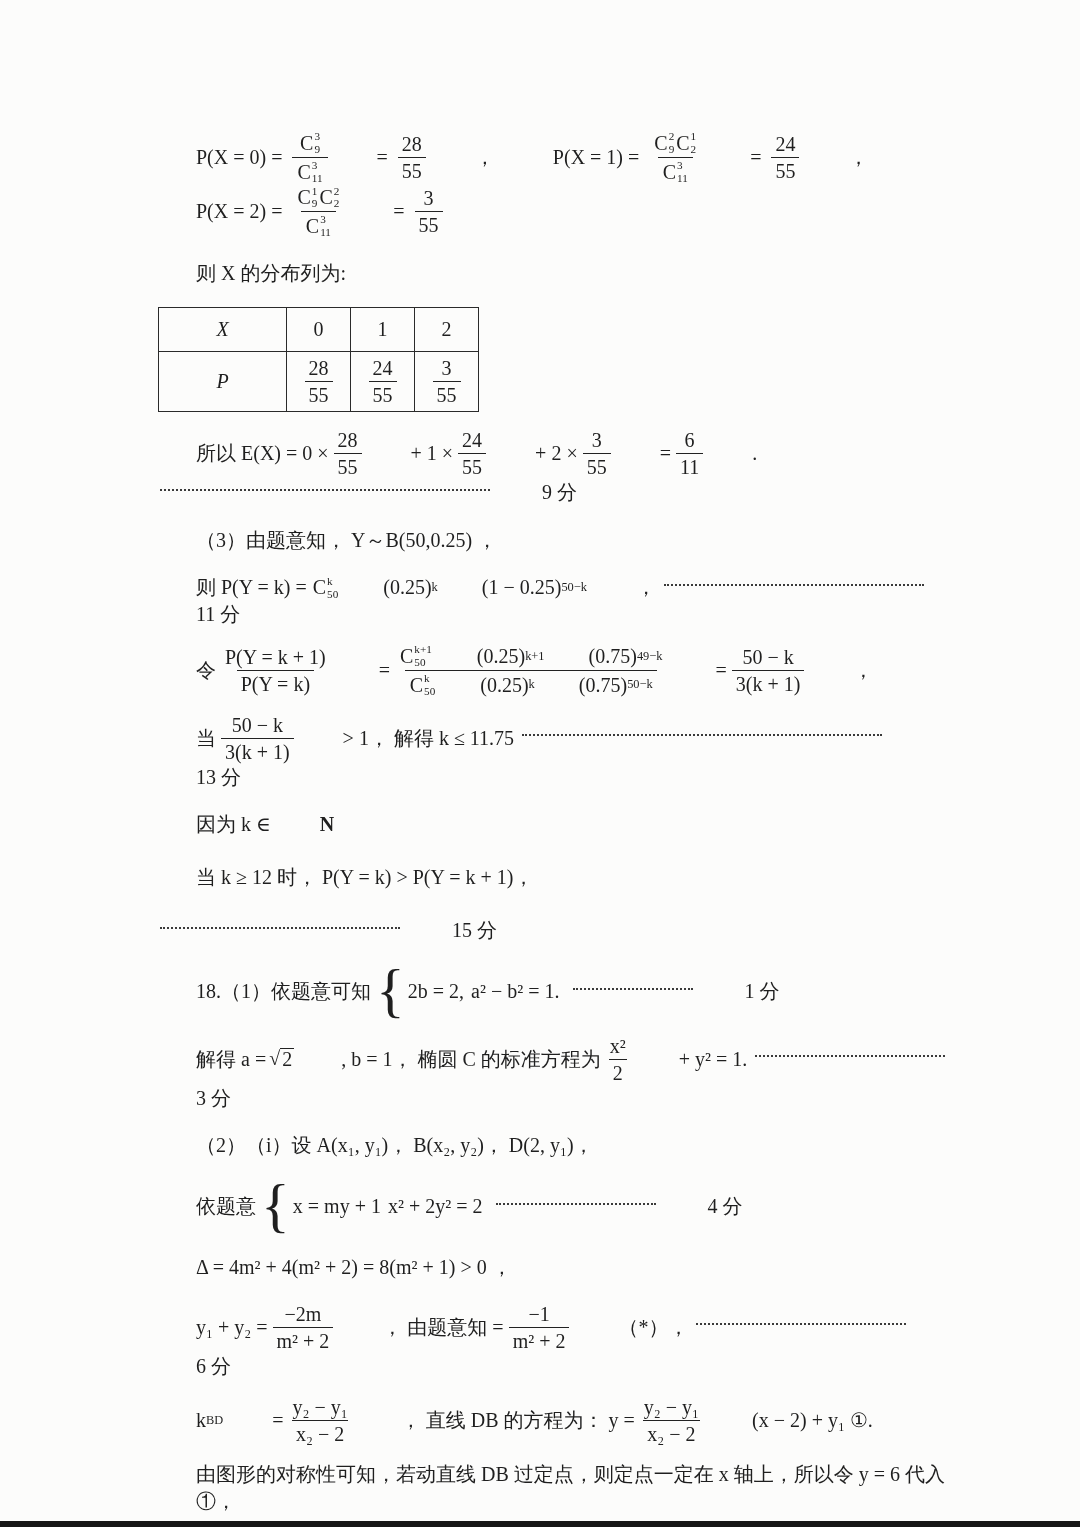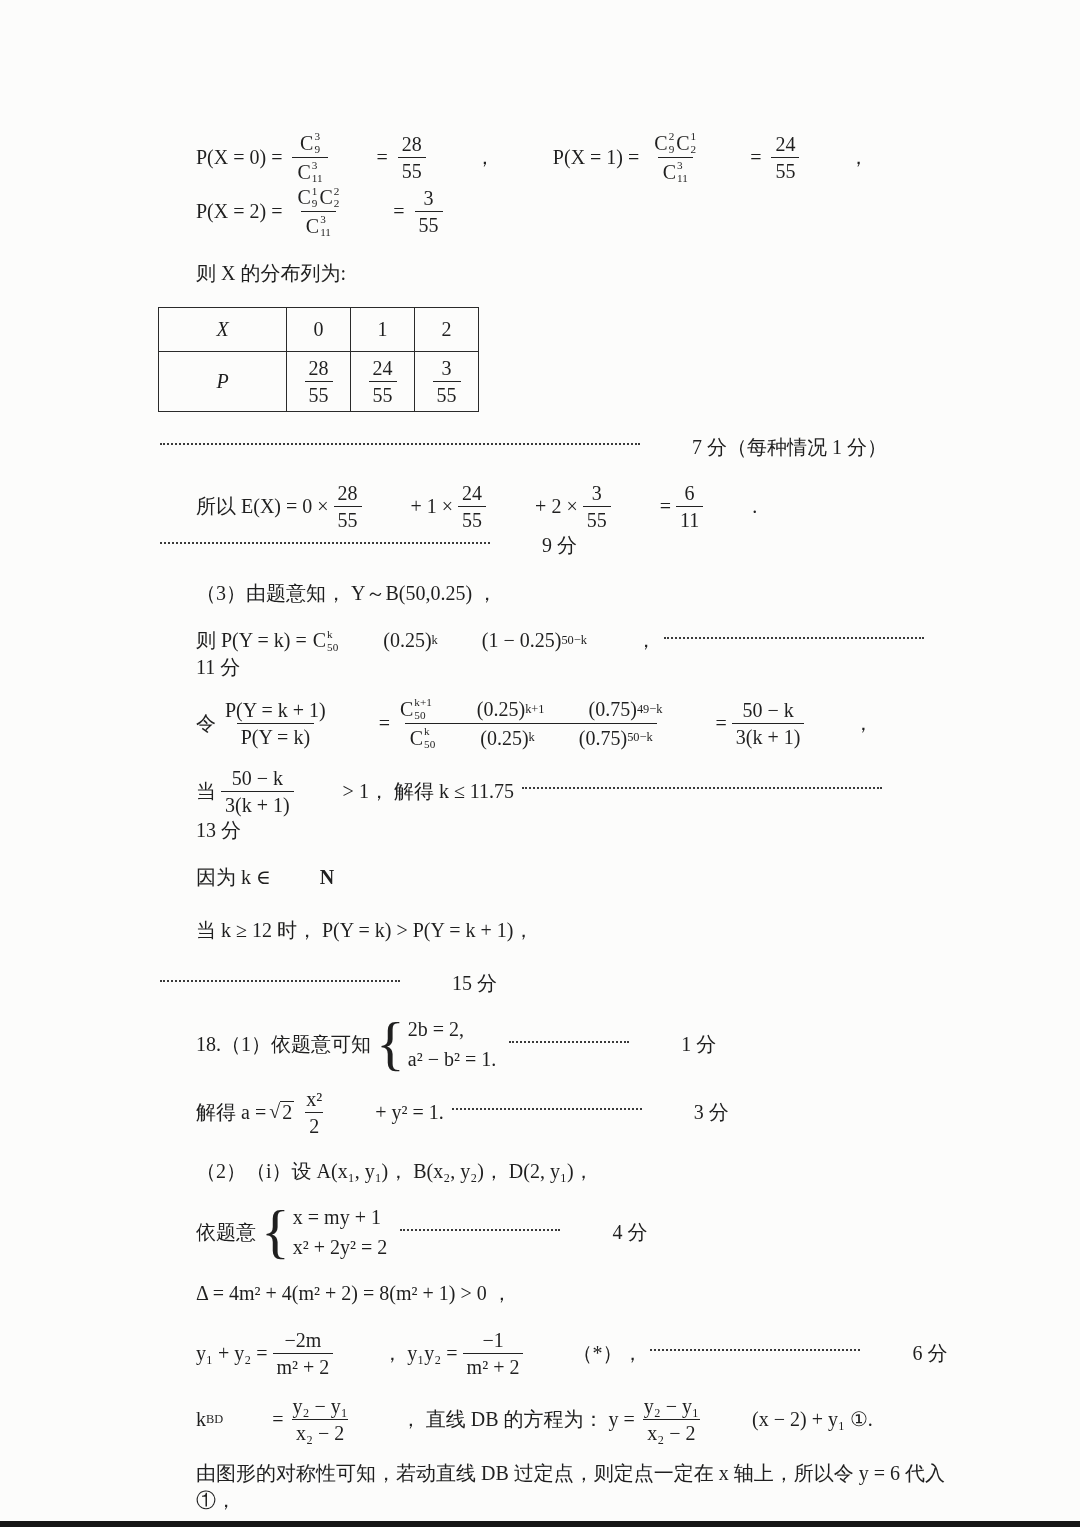--- a/index.html
+++ b/index.html
@@ -46,21 +46,21 @@
     margin-left: 1px;
   }
   .sys { display: inline-flex; align-items: center; margin: 0 5px; }
   .sys .brace {
     font-size: 3.0em;
     font-weight: 300;
     line-height: 0.9;
     margin-right: 3px;
     transform: translateY(-2px);
   }
-  .sys .rows { display: inline-flex; flex-direction: column; gap: 7px; }
+  .sys .rows { display: inline-flex; flex-direction: row; gap: 7px; align-items: flex-end; }
   .sqrt { display: inline-flex; align-items: flex-start; margin: 0 3px; }
   .sqrt .sign { line-height: 1.05; }
   .sqrt .rad { border-top: 1.6px solid #222; line-height: 1.05; padding: 0 2px; }
   .leader {
     display: inline-block;
     height: 2px;
     border-bottom: 2.6px dotted #3a3a3a;
     margin: 0 8px;
     transform: translateY(-3px);
   }
@@ -220,24 +220,20 @@
                 <span class="num">3</span>
                 <span class="den">55</span>
               </span>
           </td>
         </tr>
       </tbody>
     </table>
 
     <div id="lines-main">
         <div class="line">
-          <span class="leader" style="width: 480px;"></span>
-          <span class="mtxt">7 分（每种情况 1 分）</span>
-        </div>
-        <div class="line">
           <span class="mtxt">所以 E(X) = 0 ×</span>
           <span class="frac">
             <span class="num">28</span>
             <span class="den">55</span>
           </span>
           <span class="mtxt">+ 1 ×</span>
           <span class="frac">
             <span class="num">24</span>
             <span class="den">55</span>
           </span>
@@ -349,20 +345,21 @@
           </span>
           <span class="leader" style="width: 120px;"></span>
           <span class="mtxt">1 分</span>
         </div>
         <div class="line">
           <span class="mtxt">解得 a =</span>
           <span class="sqrt">
             <span class="sign">√</span>
             <span class="rad">2</span>
           </span>
+          <span class="mtxt">, b = 1， 椭圆 C 的标准方程为</span>
           <span class="frac">
             <span class="num">x²</span>
             <span class="den">2</span>
           </span>
           <span class="mtxt">+ y² = 1.</span>
           <span class="leader" style="width: 190px;"></span>
           <span class="mtxt">3 分</span>
         </div>
         <div class="line">
           <span class="mtxt">（2）（i）设 A(x₁, y₁)， B(x₂, y₂)， D(2, y₁)，</span>
@@ -381,21 +378,21 @@
         </div>
         <div class="line">
           <span class="mtxt">Δ = 4m² + 4(m² + 2) = 8(m² + 1) &gt; 0 ，</span>
         </div>
         <div class="line">
           <span class="mtxt">y₁ + y₂ =</span>
           <span class="frac">
             <span class="num">−2m</span>
             <span class="den">m² + 2</span>
           </span>
-          <span class="mtxt">， y₁y₂ =</span>
+          <span class="mtxt">， 由题意知 =</span>
           <span class="frac">
             <span class="num">−1</span>
             <span class="den">m² + 2</span>
           </span>
           <span class="mtxt">（*），</span>
           <span class="leader" style="width: 210px;"></span>
           <span class="mtxt">6 分</span>
         </div>
         <div class="line">
           <span class="mtxt">k</span>

